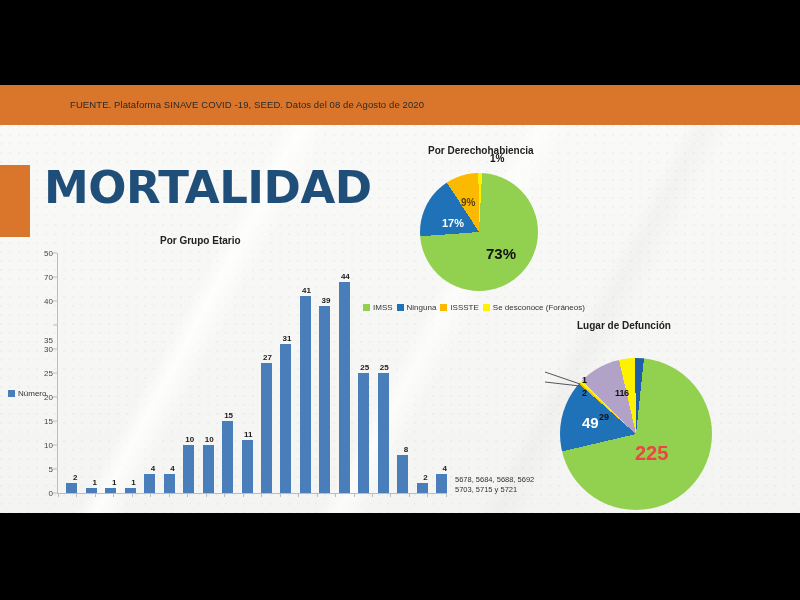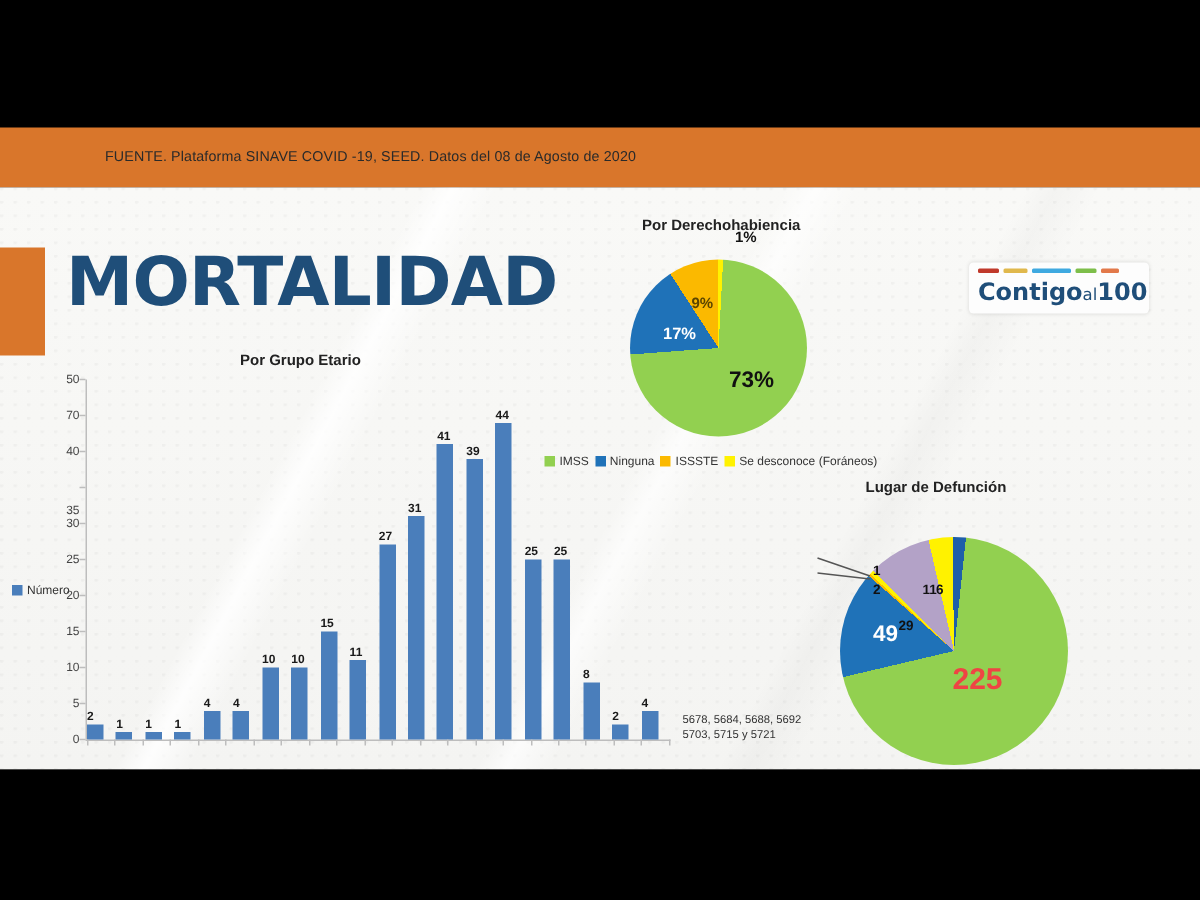--- a/index.html
+++ b/index.html
@@ -56,21 +56,21 @@
   .ylabels { position:absolute; left:-26px; top:0; width:22px; height:240px; }
   .ylabels span { position:absolute; right:0; font-size:8px; color:#444;
                   transform:translateY(-50%); }
   .ytick { position:absolute; left:-4px; width:4px; height:1px; background:#bdbdbd;
            transform:translateY(-50%); }
   .yaxis { position:absolute; left:0; top:0; width:1px; height:240px; background:#bdbdbd; }
   .xaxis { position:absolute; left:0; top:240px; width:390px; height:1px; background:#bdbdbd; }
   .bars { position:absolute; left:1px; top:0; width:389px; height:240px;
           display:flex; align-items:flex-end; }
   .barcell { flex:1; display:flex; flex-direction:column; justify-content:flex-end;
-             align-items:flex-start; height:240px; }
+             align-items:flex-end; height:240px; }
   .barval { font-size:8px; font-weight:bold; color:#1a1a1a; margin-bottom:1px; }
   .barrect { width:11px; background:#4A7EBB; }
   .xticks { position:absolute; left:1px; top:240px; width:389px; height:4px; display:flex; }
   .xticks i { flex:1; border-left:1px solid #bdbdbd; height:4px; display:block; }
   .xticks i:last-child { border-right:1px solid #bdbdbd; }
   .note { position:absolute; left:455px; top:350px; font-size:7.5px; color:#333; line-height:1.35; }
 
   
   .pie { border-radius:50%; position:absolute; }
   .pie-title { position:absolute; font-size:10px; font-weight:bold; color:#222; white-space:nowrap; }
@@ -95,30 +95,20 @@
 
   <div class="source-band"></div>
   <div class="source-text">FUENTE. Plataforma SINAVE COVID -19, SEED. Datos del 08 de Agosto de 2020</div>
 
   <div class="slide">
     <div class="slide-texture"></div>
 
     <div class="accent-bar"></div>
     <div class="title">MORTALIDAD</div>
 
-    <div class="logo">
-      <div class="logo-dashes">
-          <i style="background: rgb(192, 57, 43); width: 14px;"></i>
-          <i style="background: rgb(224, 184, 76); width: 16px;"></i>
-          <i style="background: rgb(63, 169, 224); width: 26px;"></i>
-          <i style="background: rgb(125, 190, 74); width: 14px;"></i>
-          <i style="background: rgb(226, 121, 74); width: 12px;"></i>
-        </div>
-      <div class="logo-text"><span>Contigo</span><span class="sm">al</span><span>100</span></div>
-    </div>
 
     <div class="bar-title">Por Grupo Etario</div>
     <div class="bar-legend">
       <span class="sw"></span>
       <span>Número</span>
     </div>
 
     <div class="plot">
       <div class="ylabels">
           <span style="top: 240px;">0</span>

